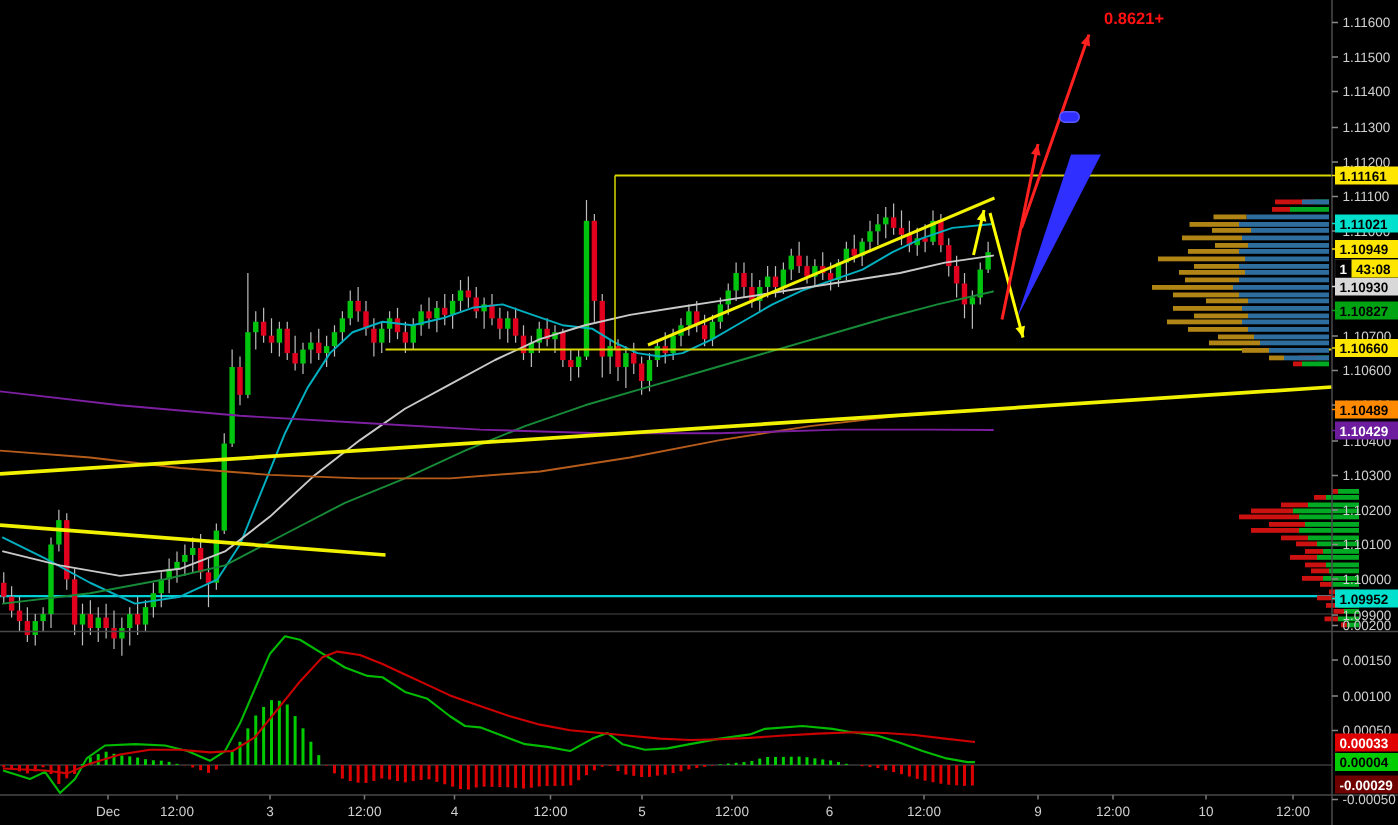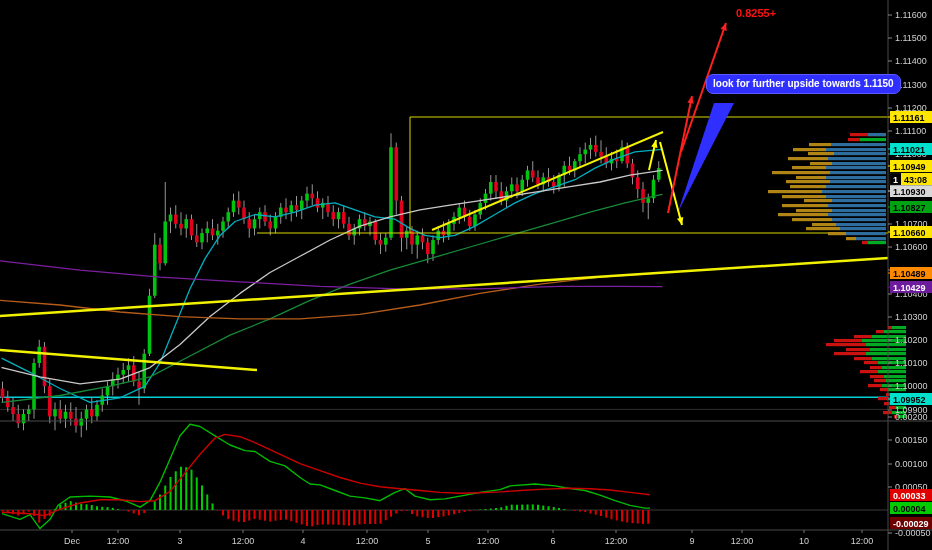--- a/index.html
+++ b/index.html
@@ -665,17 +665,16 @@
         <line x1="742" y1="530" x2="742" y2="533" stroke="#777" stroke-width="1"></line>
         <text x="742" y="544" font-size="9" fill="#d0d0d0" text-anchor="middle">12:00</text>
         <line x1="804" y1="530" x2="804" y2="533" stroke="#777" stroke-width="1"></line>
         <text x="804" y="544" font-size="9" fill="#d0d0d0" text-anchor="middle">10</text>
         <line x1="862" y1="530" x2="862" y2="533" stroke="#777" stroke-width="1"></line>
         <text x="862" y="544" font-size="9" fill="#d0d0d0" text-anchor="middle">12:00</text>
       </g>
     </svg>
 
   <div class="callout">
-    <div>look for further upside towards 1.1150</div>
   </div>
 
-  <div class="target-text">0.8255+</div>
+  <div class="target-text">0.8621+</div>
 </div>
 
 </body></html>

